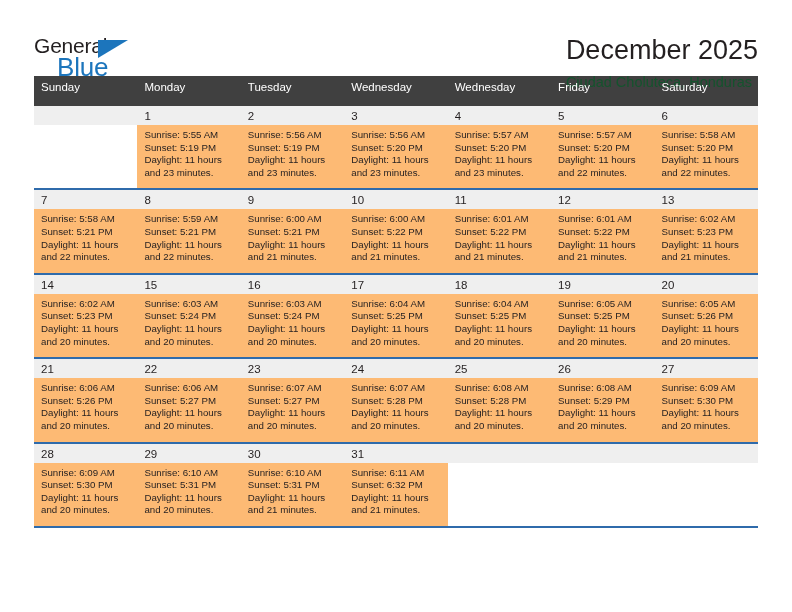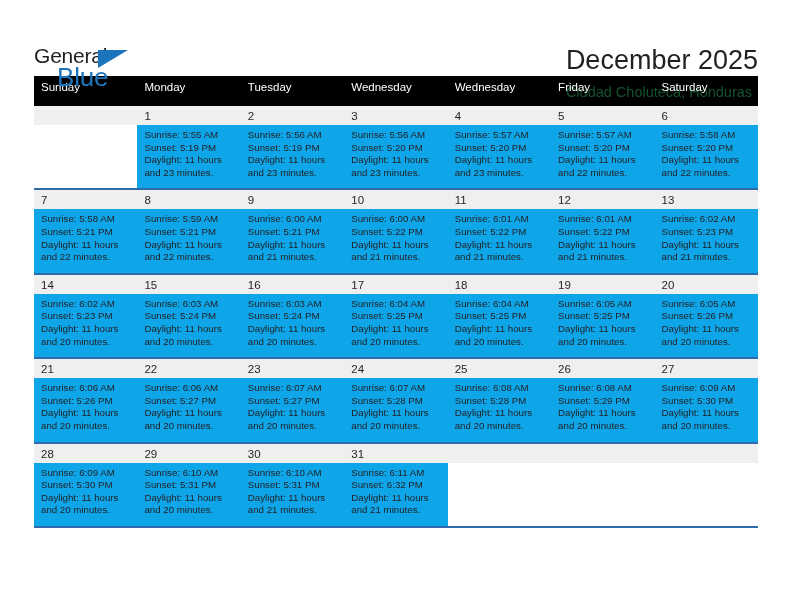--- a/index.html
+++ b/index.html
@@ -20,21 +20,21 @@
     height: 612px;
     box-sizing: border-box;
     padding: 0 34px;
   }
 
   
   .masthead {
     display: flex;
     align-items: flex-start;
     justify-content: space-between;
-    padding-top: 44px;
+    padding-top: 34px;
     height: 70px;
     box-sizing: border-box;
   }
   .logo {
     position: relative;
     width: 120px;
     height: 52px;
     flex: none;
   }
   .logo-general {
@@ -86,21 +86,21 @@
   }
 
   
   .calendar {
     margin-top: 6px;
     width: 724px;
     border-collapse: collapse;
     table-layout: fixed;
   }
   .calendar th {
-    background: #000000;
+    background: #404040;
     color: #ffffff;
     font-size: 11.5px;
     font-weight: normal;
     text-align: left;
     padding: 5px 0 13px 7px;
     height: 20px;
     box-sizing: border-box;
     border: none;
   }
   .weekrow {
@@ -109,21 +109,21 @@
   .daynum-cell {
     background: #efefef;
     font-size: 11.5px;
     color: #231f20;
     padding: 4px 0 3px 7px;
     vertical-align: top;
     height: 18px;
     box-sizing: border-box;
   }
   .info-cell {
-    background: #0ea5e9;
+    background: #fdba74;
     font-size: 9.7px;
     color: #231f20;
     line-height: 12.6px;
     padding: 4px 8px 9px 7px;
     vertical-align: top;
     height: 60px;
     box-sizing: border-box;
   }
   .info-cell div {
     white-space: nowrap;

